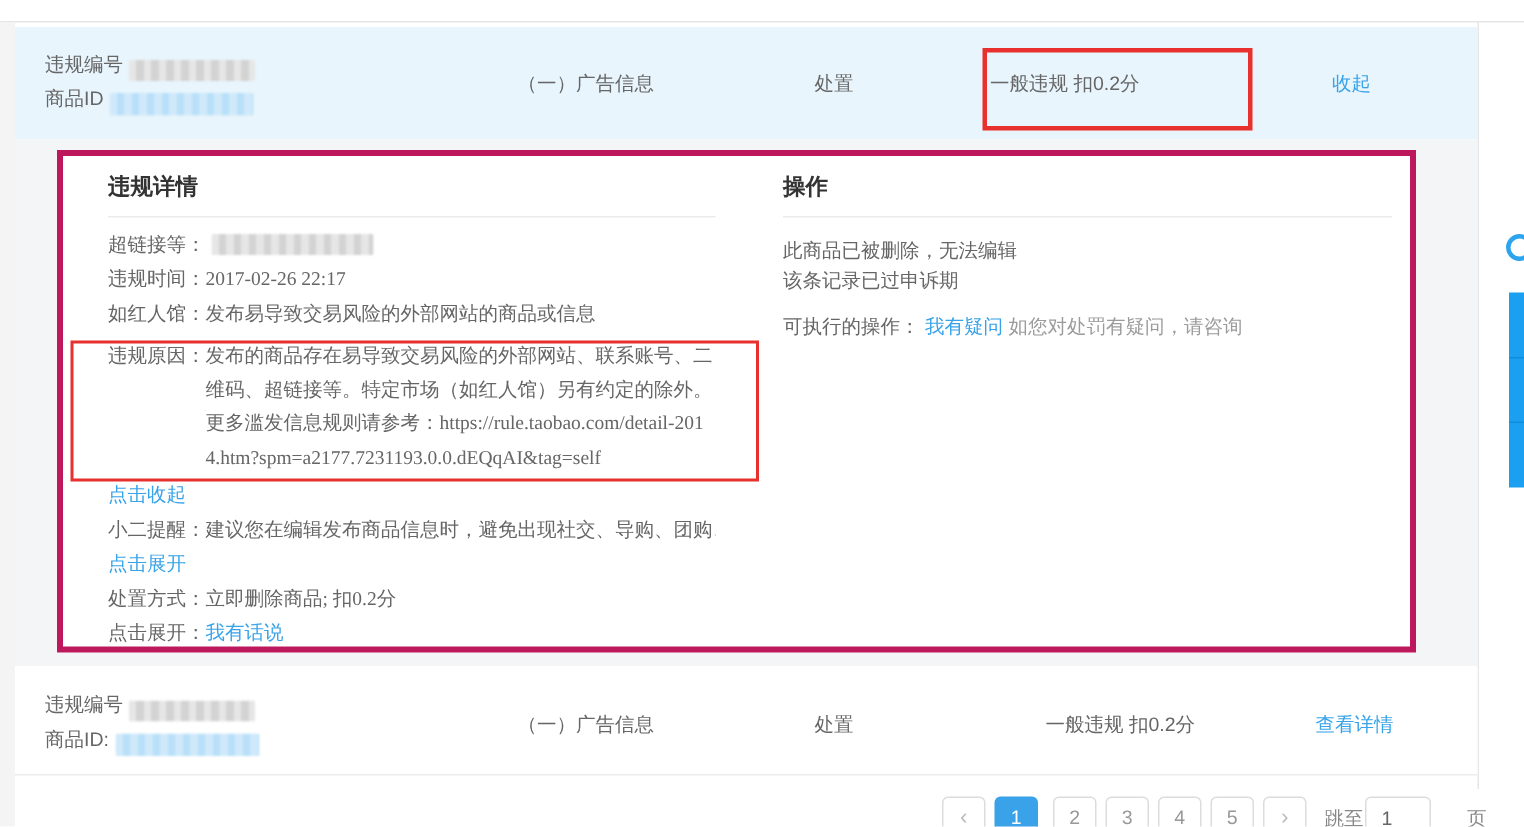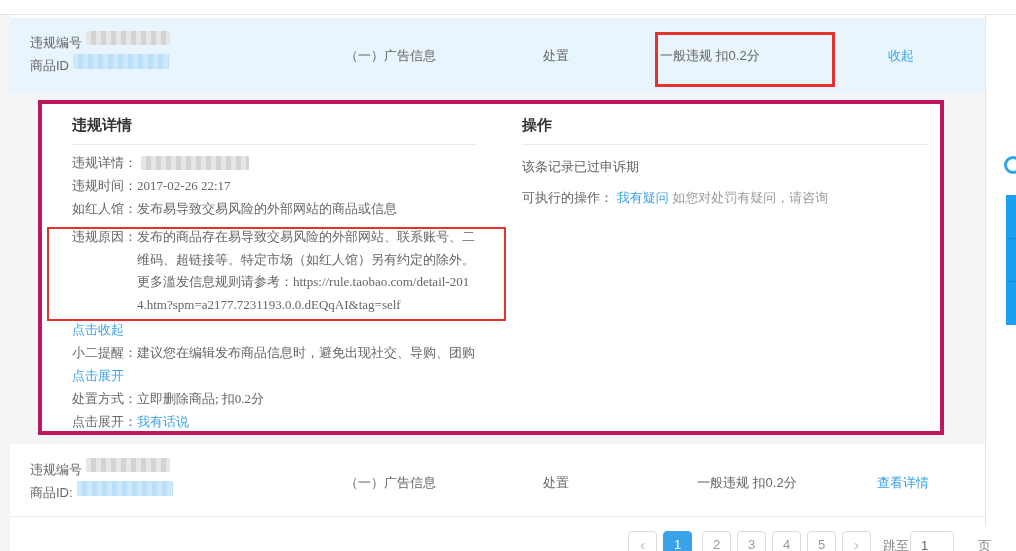--- a/index.html
+++ b/index.html
@@ -11,21 +11,21 @@
   .abs{position:absolute;}
   
   .top-strip{left:0;top:0;width:1016px;height:14px;background:#fff;border-bottom:1px solid #e5e5e5;}
   .left-gutter{left:0;top:15px;width:10px;height:536px;background:#f4f4f4;}
   .v-line{left:985px;top:14px;width:1px;height:512px;background:#e6e6e6;}
   
   .vio-row{left:10px;width:975px;}
   .header-row{top:18px;height:75px;background:#e8f5fc;}
   .bottom-row{top:445px;height:71px;background:#fff;border-bottom:1px solid #ececec;}
   .id-block{position:absolute;left:20px;top:0;padding-top:13px;line-height:23px;color:#666;}
-  .id-line{display:flex;align-items:flex-start;white-space:nowrap;}
+  .id-line{display:flex;align-items:flex-end;white-space:nowrap;}
   .mosaic{display:inline-block;margin-left:4px;border-radius:1px;}
   .mosaic.gray{width:84px;height:14px;
     background:repeating-linear-gradient(90deg,#e6e6e6 0 5px,#d3d3d3 5px 10px),
                repeating-linear-gradient(0deg,rgba(255,255,255,.55) 0 5px,rgba(0,0,0,.05) 5px 10px);
     filter:blur(.6px);}
   .mosaic.blue{width:96px;height:15px;
     background:repeating-linear-gradient(90deg,#cfe9fa 0 5px,#b9e0f8 5px 10px),
                repeating-linear-gradient(0deg,rgba(255,255,255,.5) 0 5px,rgba(40,120,180,.08) 5px 10px);
     filter:blur(.6px);}
   .row-cat{position:absolute;left:335px;top:29px;color:#666;}
@@ -99,21 +99,21 @@
   <a class="link row-link collapse-pos">收起</a>
 </section>
 
 <div class="abs backdrop"></div>
 <section class="abs panel">
 
   <div class="col col-left">
     <h3>违规详情</h3>
     <div class="fields">
       <div class="field">
-        <span class="lbl">违规详情：</span>
+        <span class="lbl">超链接等：</span>
         <span class="mosaic gray" style="margin-top:5px;width:108px;"></span>
       </div>
       <div class="field">
         <span class="lbl">违规时间：</span>
         <span class="val">2017-02-26 22:17</span>
       </div>
       <div class="field">
         <span class="lbl">如红人馆：</span>
         <span class="val">发布易导致交易风险的外部网站的商品或信息</span>
       </div>
@@ -137,20 +137,21 @@
       <span class="val">立即删除商品; 扣0.2分</span>
     </div>
     <div class="field">
       <span class="lbl">点击展开：</span>
       <a class="link">我有话说</a>
     </div>
   </div>
 
   <div class="col col-right">
     <h3>操作</h3>
+    <div class="op-line">此商品已被删除，无法编辑</div>
     <div class="op-line">该条记录已过申诉期</div>
     <div class="op-actions">
       <span>可执行的操作：</span>
       <a class="link">我有疑问</a>
       <span class="hint">如您对处罚有疑问，请咨询</span>
     </div>
   </div>
 </section>
 
 <div class="abs hl-box hl-pen"></div>

